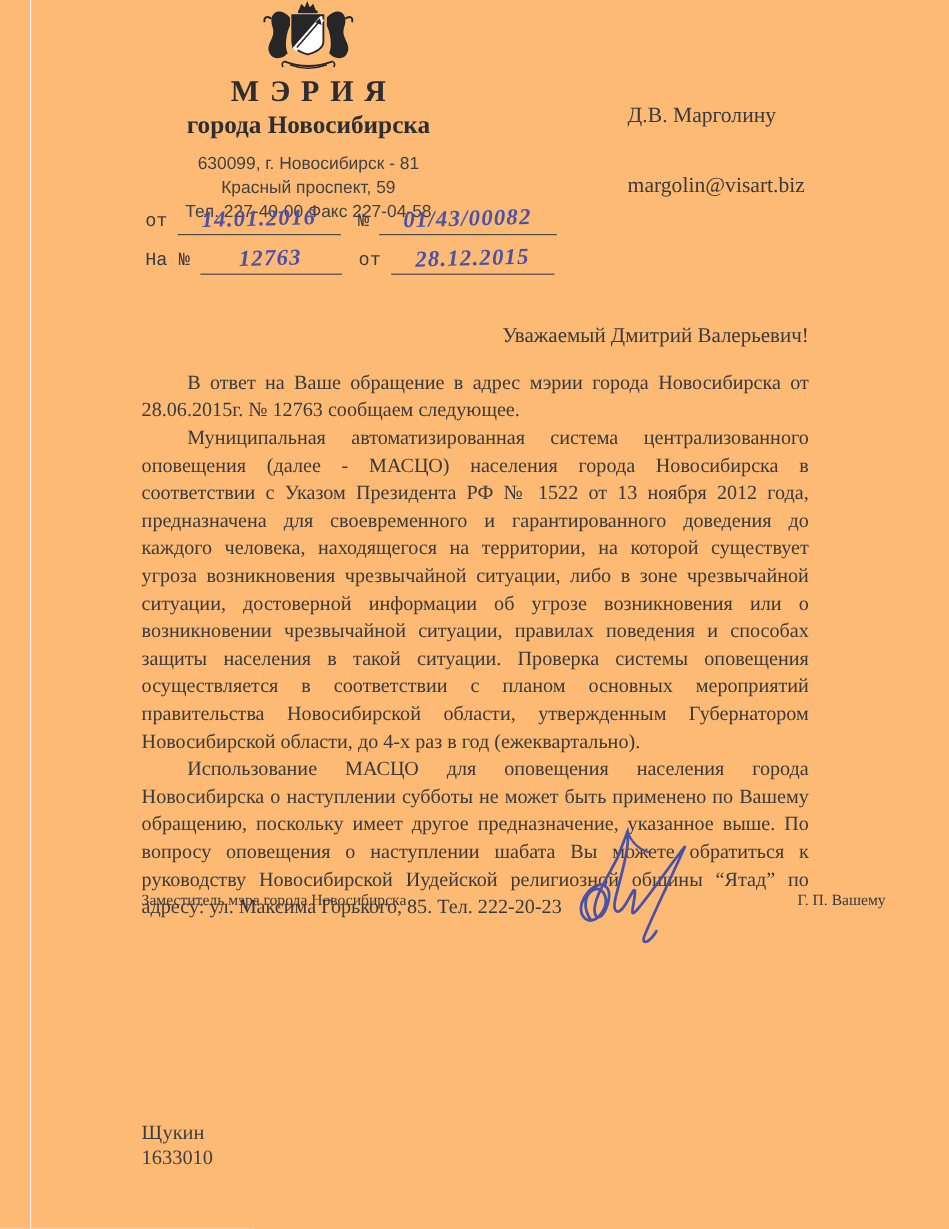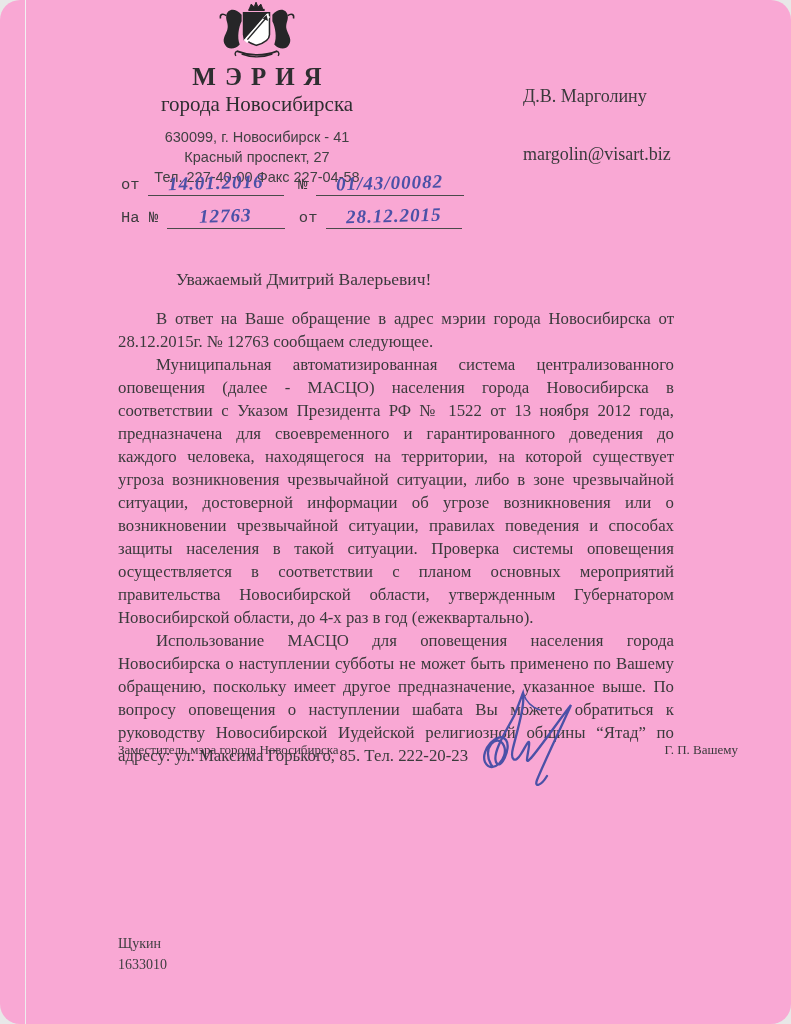--- a/index.html
+++ b/index.html
@@ -6,42 +6,41 @@
     --ink:#3a3a3c;
     --ink-soft:#47474a;
     --handwriting:#4b51a7;
     --line:#4a4a4a;
   }
   html,body{margin:0;padding:0;background:#e8e8e8;}
   .page{
     position:relative;
     width:791px;height:1024px;
     margin:0 auto;
-    background:#f9a8d4;
+    background:#fdba74;
     overflow:hidden;
     font-family:"Liberation Serif", serif;
     color:var(--ink);
-    border-radius:20px;
   }
   .scan-fold{
     position:absolute;left:25px;top:0;width:1px;height:100%;
     background:linear-gradient(#f1f1f1,#ededed);
   }
   
   .letterhead{
     position:absolute;left:113px;top:0;width:288px;
     text-align:center;
   }
   .coat{display:block;margin:0 auto;}
   .org1{
     font-size:25px;font-weight:bold;letter-spacing:9px;
     padding-left:9px;margin-top:3px;color:#2e2e30;
   }
   .org2{
-    font-size:21px;font-weight:normal;margin-top:1px;color:#2e2e30;
+    font-size:21px;font-weight:bold;margin-top:1px;color:#2e2e30;
   }
   .addr{
     font-family:"Liberation Sans", sans-serif;
     font-size:14.5px;line-height:20px;margin-top:10px;color:#414143;
   }
   
   .recipient{
     position:absolute;left:523px;top:86px;
     font-size:18px;color:var(--ink);
   }
@@ -70,37 +69,37 @@
   }
   .w-date{min-width:128px;}
   .w-num{min-width:140px;}
   .w-innum{min-width:110px;}
   
   .body-block{
     position:absolute;left:118px;top:268px;width:556px;
     font-size:16.8px;line-height:23px;color:var(--ink);
   }
   .salutation{
-    text-align:left;padding-left:58px;
+    text-align:right;padding-left:58px;
     font-size:17.5px;margin-bottom:16px;white-space:nowrap;
   }
   .body-block p{
     margin:0;text-align:justify;text-indent:38px;
   }
   
   .sig-row{
     position:absolute;left:118px;top:742px;width:620px;
     display:flex;justify-content:space-between;
     font-size:13px;color:var(--ink);
   }
   .sig-scribble{position:absolute;left:466px;top:688px;}
   
   .exec-footer{
     position:absolute;left:118px;top:933px;
-    font-size:14px;line-height:21px;color:#3e3e40;
+    font-size:17px;line-height:21px;color:#3e3e40;
   }
 </style>
 </head>
 <body>
 
 <div class="page">
   <div class="scan-fold"></div>
 
   <div class="letterhead">
     <svg class="coat" width="96" height="60" viewBox="0 0 100 62">
@@ -125,22 +124,22 @@
         <path d="M82,16 C86,13 89,15 88,19" fill="none" stroke-width="1.6"></path>
 
         <path d="M29,53 Q50,61 71,53" fill="none" stroke-width="1.8"></path>
         <path d="M34,56 Q50,62 66,56" fill="none" stroke-width="1.4"></path>
         <path d="M29,53 q-3,2 -1,5 M71,53 q3,2 1,5" fill="none" stroke-width="1.4"></path>
       </g>
     </svg>
     <div class="org1">МЭРИЯ</div>
     <div class="org2">города Новосибирска</div>
     <div class="addr">
-      <div>630099, г. Новосибирск - 41</div>
-      <div>Красный проспект, 27</div>
+      <div>630099, г. Новосибирск - 81</div>
+      <div>Красный проспект, 59</div>
       <div>Тел. 227-40-00 Факс 227-04-58</div>
     </div>
   </div>
 
   <div class="recipient">
     <div class="name">Д.В. Марголину</div>
     <div>margolin@visart.biz</div>
   </div>
 
   <div class="ref ref-1">
@@ -160,21 +159,21 @@
       <span class="hw">12763</span>
     </span>
     <span class="lbl">от</span>
     <span class="hw-line w-date">
       <span class="hw">28.12.2015</span>
     </span>
   </div>
 
   <div class="body-block">
     <div class="salutation">Уважаемый Дмитрий Валерьевич!</div>
-    <p>В ответ на Ваше обращение в адрес мэрии города Новосибирска от 28.12.2015г. № 12763 сообщаем следующее.</p>
+    <p>В ответ на Ваше обращение в адрес мэрии города Новосибирска от 28.06.2015г. № 12763 сообщаем следующее.</p>
     <p>Муниципальная автоматизированная система централизованного оповещения (далее - МАСЦО) населения города Новосибирска в соответствии с Указом Президента РФ № 1522 от 13 ноября 2012 года, предназначена для своевременного и гарантированного доведения до каждого человека, находящегося на территории, на которой существует угроза возникновения чрезвычайной ситуации, либо в зоне чрезвычайной ситуации, достоверной информации об угрозе возникновения или о возникновении чрезвычайной ситуации, правилах поведения и способах защиты населения в такой ситуации. Проверка системы оповещения осуществляется в соответствии с планом основных мероприятий правительства Новосибирской области, утвержденным Губернатором Новосибирской области, до 4-х раз в год (ежеквартально).</p>
     <p>Использование МАСЦО для оповещения населения города Новосибирска о наступлении субботы не может быть применено по Вашему обращению, поскольку имеет другое предназначение, указанное выше. По вопросу оповещения о наступлении шабата Вы можете обратиться к руководству Новосибирской Иудейской религиозной общины “Ятад” по адресу: ул. Максима Горького, 85. Тел. 222-20-23</p>
   </div>
 
   <svg class="sig-scribble" width="124" height="112" viewBox="0 0 124 112">
     <g fill="none" stroke="#4b51a7" stroke-width="2.3" stroke-linecap="round">
       <path d="M26,78 C14,60 32,44 38,58 C43,70 26,88 19,74 C14,62 32,42 40,52 C46,60 34,84 30,74 C26,64 42,40 48,28 C51,21 55,10 57,5 C59,17 52,40 47,60 C44,72 49,76 55,66 C60,58 64,48 63,58 C62,68 58,78 65,70"></path>
       <path d="M65,70 C74,60 96,28 105,17 C94,42 80,70 71,92 C68,100 75,98 81,88"></path>
       <path d="M57,5 C60,14 67,20 74,22" stroke-width="1.8"></path>
     </g>

